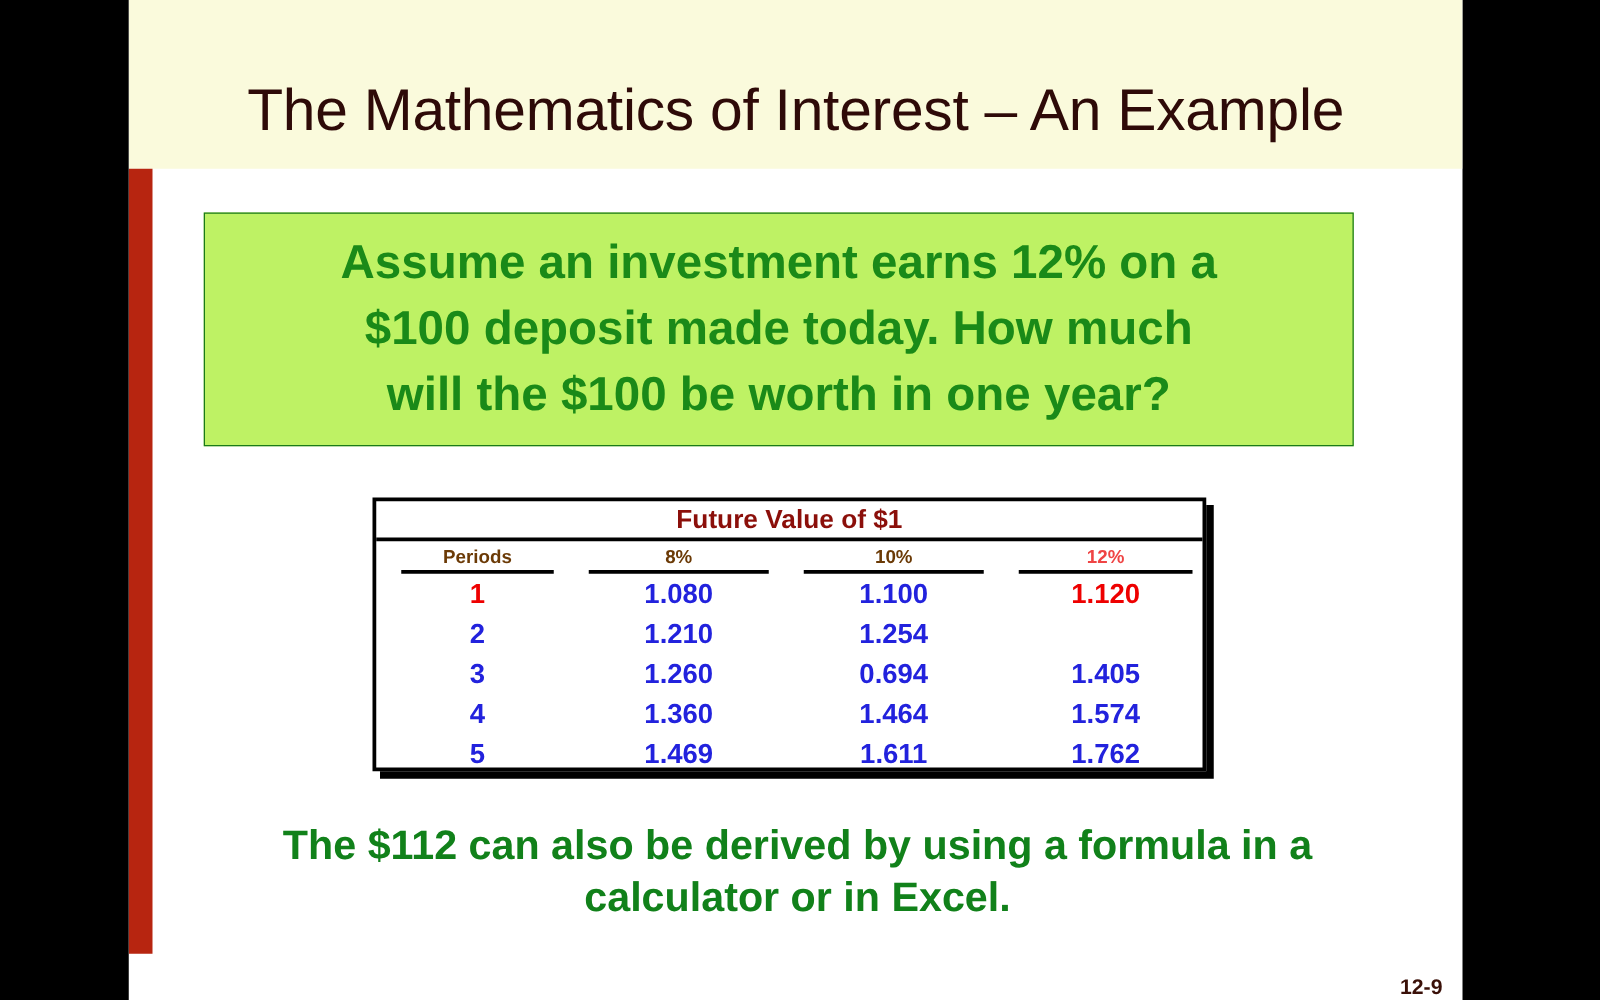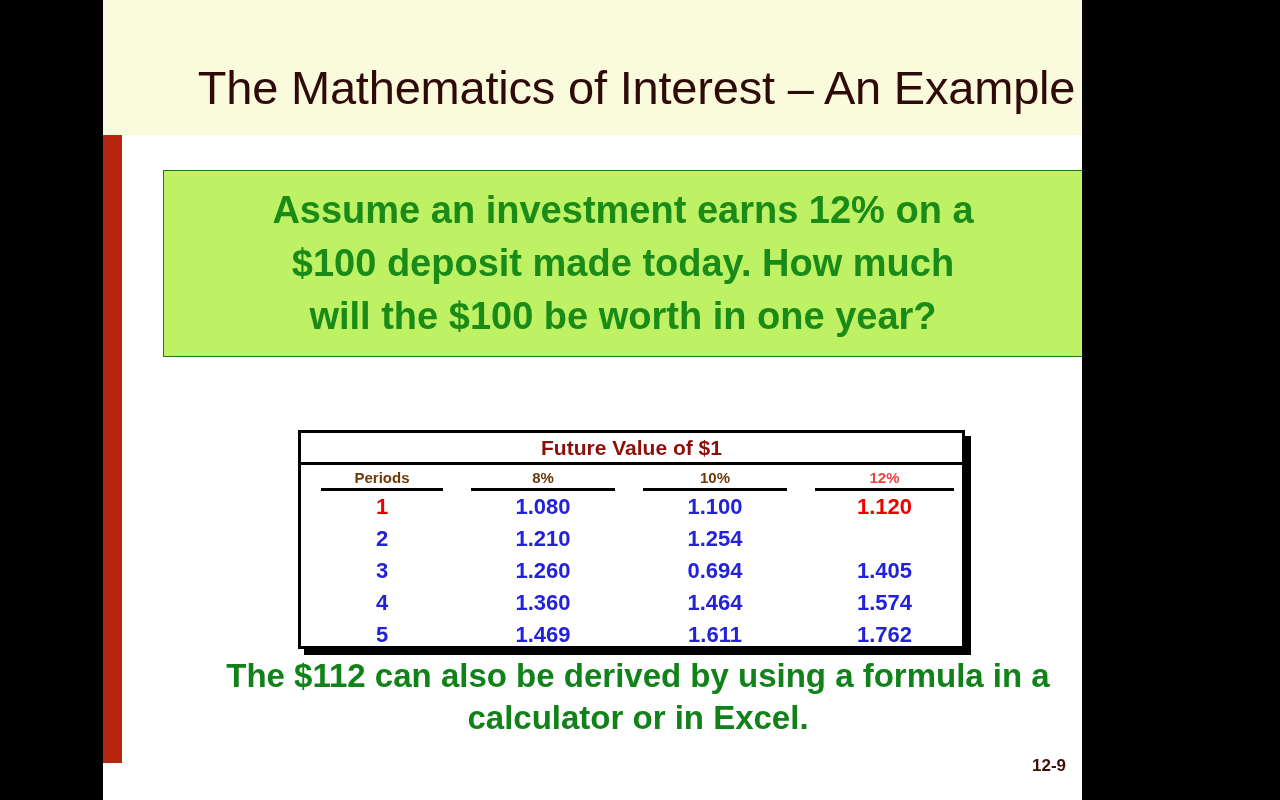--- a/index.html
+++ b/index.html
@@ -19,25 +19,24 @@
   #stage {
     position: relative;
     width: 1280px;
     height: 800px;
     background: #000000;
   }
   #slide {
     position: absolute;
     left: 103px;
     top: 0px;
-    width: 943px;
+    width: 1067px;
     height: 800px;
     background: #ffffff;
     overflow: hidden;
-    padding-left: 36px;
   }
 
   
   #header-band {
     position: absolute;
     left: 0;
     top: 0;
     width: 1067px;
     height: 135px;
     background: #fafadc;
@@ -91,21 +90,20 @@
     white-space: pre-line;
   }
 
   
   #fv-table-wrap {
     position: absolute;
     left: 195px;
     top: 398px;
     width: 667px;
     height: 219px;
-    margin-top: 32px;
   }
   #fv-table-shadow {
     position: absolute;
     left: 6px;
     top: 6px;
     width: 667px;
     height: 219px;
     background: #000000;
   }
   #fv-table {
@@ -166,21 +164,21 @@
     font-weight: bold;
     line-height: 42px;
     color: #11811a;
     white-space: pre-line;
   }
 
   
   #slide-number {
     position: absolute;
     right: 16px;
-    bottom: 24px;
+    bottom: 0;
     font-family: "Liberation Sans", sans-serif;
     font-size: 17px;
     font-weight: bold;
     color: #3a1008;
   }
 </style>
 </head>
 <body>
 
 <div id="stage">

